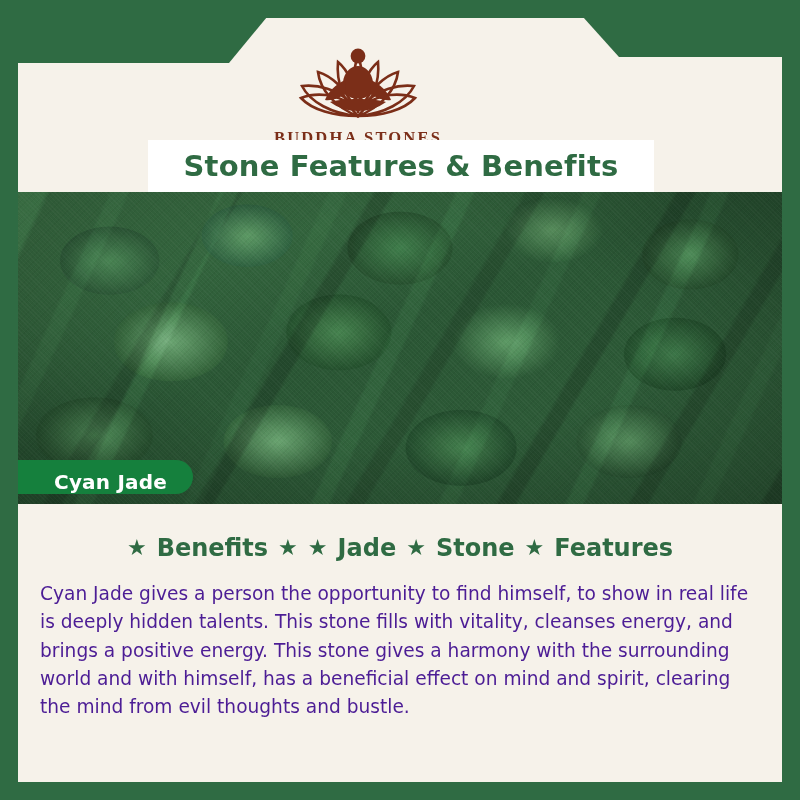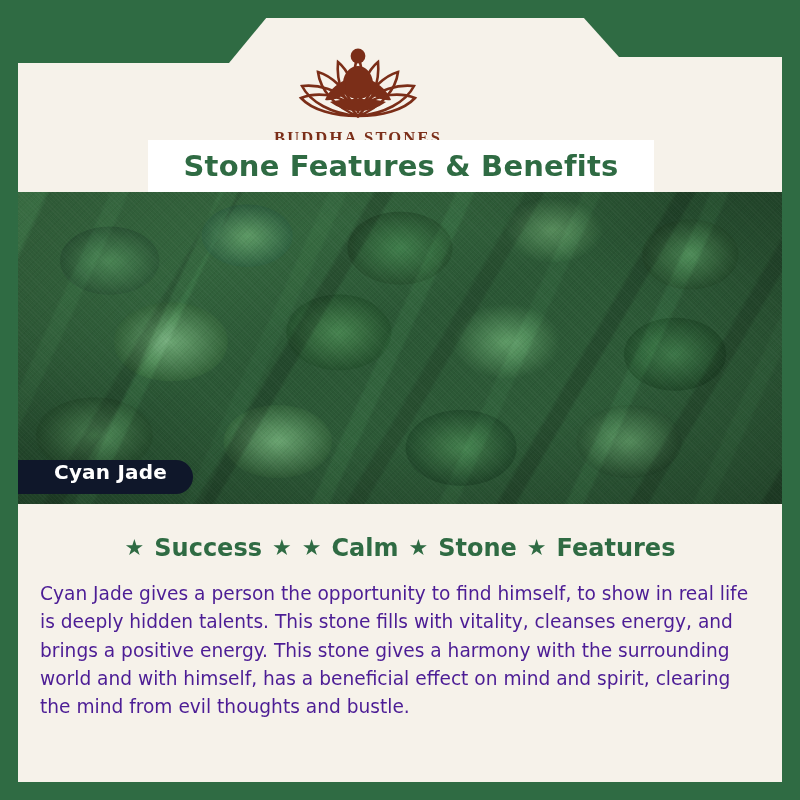--- a/index.html
+++ b/index.html
@@ -153,23 +153,23 @@
     background: radial-gradient(ellipse at 50% 45%, rgba(0,0,0,0) 45%, rgba(0,0,0,0.28) 100%);
   }
 
   
   .caption-ribbon {
     position: absolute;
     left: 0;
     bottom: 10px;
     height: 34px;
     padding: 0 26px 0 36px;
-    background: #0f172a;
+    background: #15803d;
     display: flex;
-    align-items: flex-start;
+    align-items: flex-end;
     border-top-right-radius: 17px;
     border-bottom-right-radius: 17px;
   }
   .caption-ribbon .caption-text {
     color: #ffffff;
     font-size: 20px;
     font-weight: bold;
     font-family: "DejaVu Sans", sans-serif;
     letter-spacing: 0.2px;
   }
@@ -264,24 +264,24 @@
       <div class="grain"></div>
       <div class="vig"></div>
       <div class="caption-ribbon">
         <span class="caption-text">Cyan Jade</span>
       </div>
     </div>
 
     <div class="body-area">
       <div class="keywords">
         <span class="star">★</span>
-        <span class="kw">Success</span>
-        <span class="star">★</span>
-        <span class="star">★</span>
-        <span class="kw">Calm</span>
+        <span class="kw">Benefits</span>
+        <span class="star">★</span>
+        <span class="star">★</span>
+        <span class="kw">Jade</span>
         <span class="star">★</span>
         <span class="kw">Stone</span>
         <span class="star">★</span>
         <span class="kw">Features</span>
       </div>
       <p class="paragraph">Cyan Jade gives a person the opportunity to find himself, to show in real life is deeply hidden talents. This stone fills with vitality, cleanses energy, and brings a positive energy. This stone gives a harmony with the surrounding world and with himself, has a beneficial effect on mind and spirit, clearing the mind from evil thoughts and bustle.</p>
     </div>
 
   </div>
 </div>

